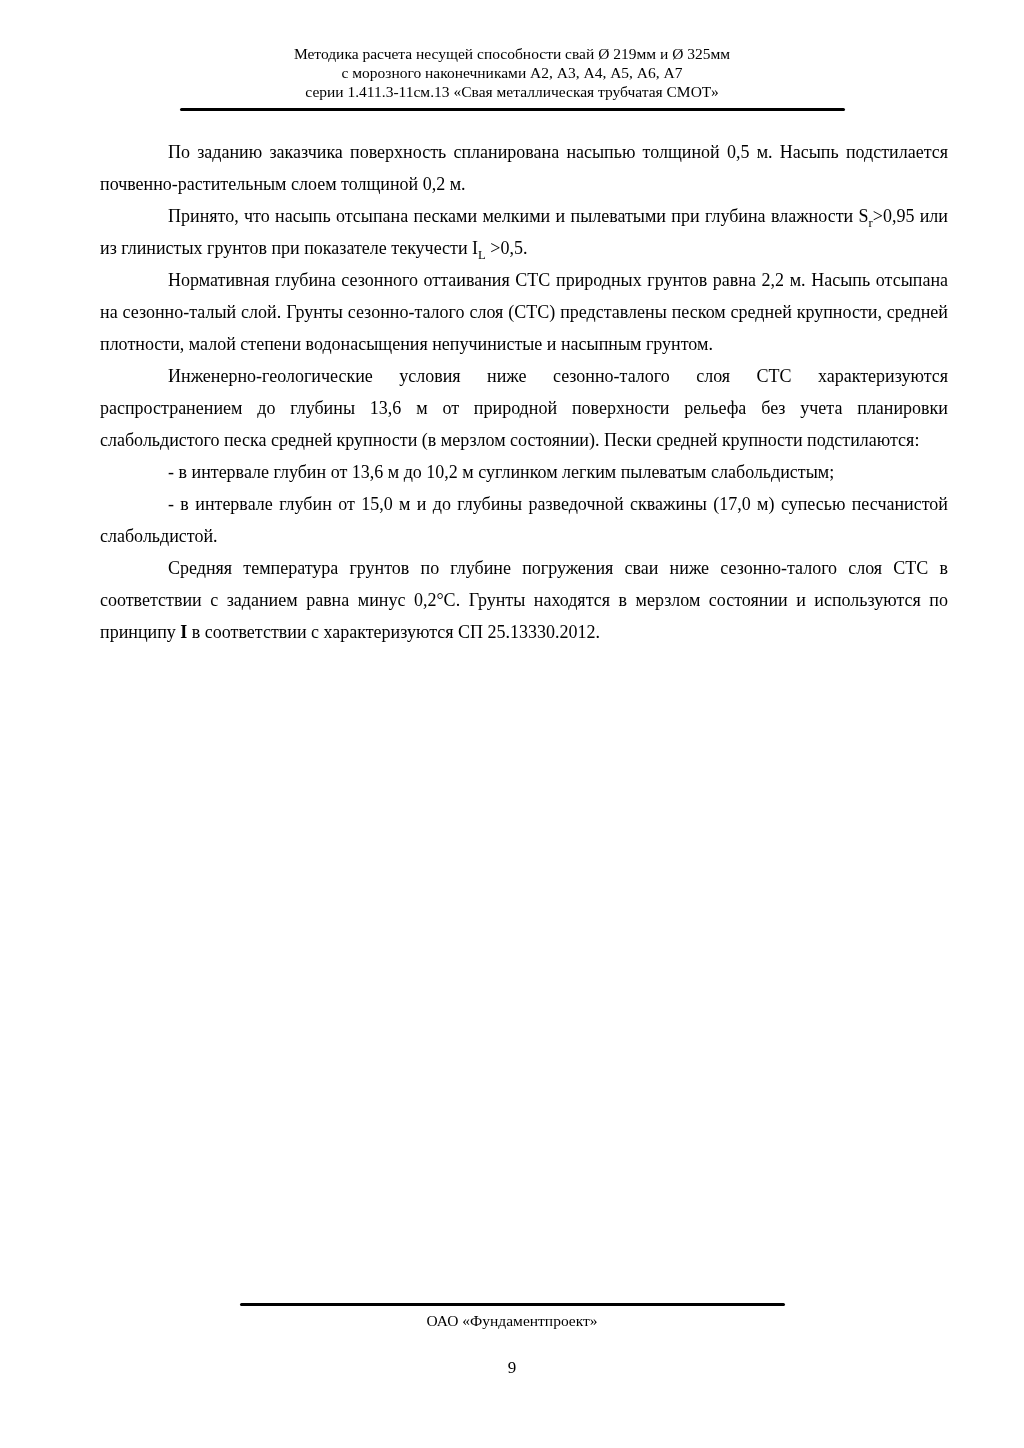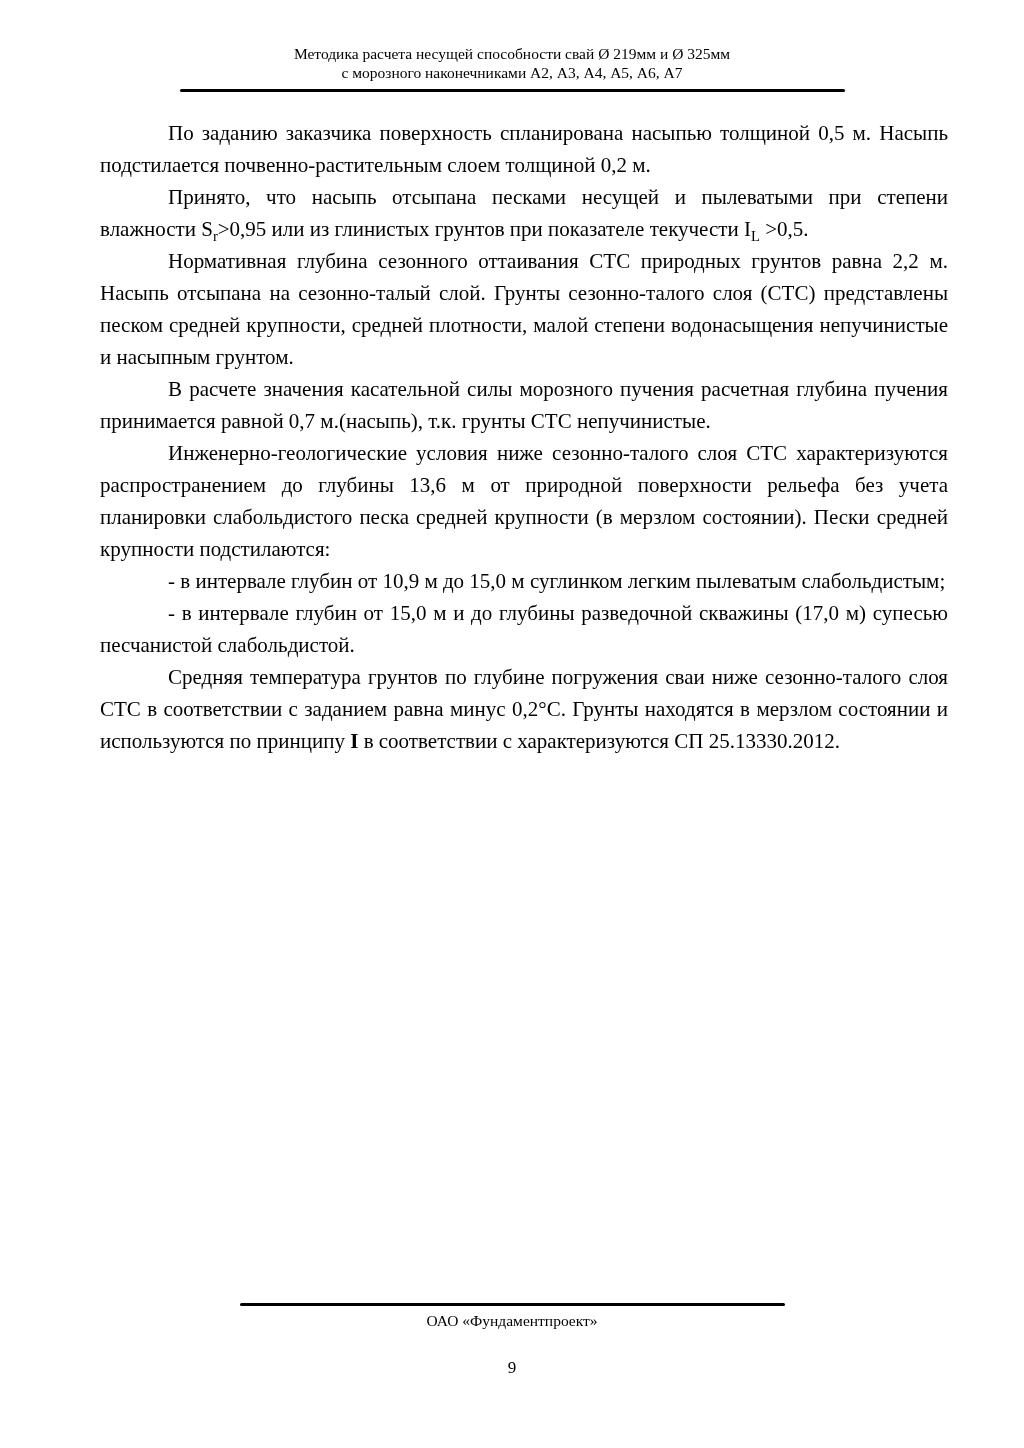--- a/index.html
+++ b/index.html
@@ -20,21 +20,21 @@
     line-height: 19px;
   }
   .header-rule {
     width: 665px;
     height: 3px;
     background: #000000;
     margin: 7px auto 0 auto;
   }
   .content {
     margin: 25px 76px 0 100px;
-    font-size: 21px;
+    font-size: 18px;
     line-height: 32px;
     text-align: justify;
   }
   .para {
     margin: 0;
     text-indent: 68px;
   }
   .subscript {
     font-size: 0.7em;
     line-height: 0;
@@ -65,35 +65,35 @@
   }
 </style>
 </head>
 <body>
 
 <div class="page">
 
   <div class="header">
     <div>Методика расчета несущей способности свай Ø 219мм и Ø 325мм</div>
     <div>с морозного наконечниками А2, А3, А4, А5, А6, А7</div>
+    <div>серии 1.411.3-11см.13 «Свая металлическая трубчатая СМОТ»</div>
     <div class="header-rule"></div>
   </div>
 
   <div class="content">
     <p class="para"><span>По заданию заказчика поверхность спланирована насыпью толщиной 0,5 м. Насыпь подстилается почвенно-растительным слоем толщиной 0,2 м.</span></p>
 
-    <p class="para"><span>Принято, что насыпь отсыпана песками несущей и пылеватыми при степени влажности S</span><sub class="subscript">r</sub><span>&gt;0,95 или из глинистых грунтов при показателе текучести I</span><sub class="subscript">L</sub><span> &gt;0,5.</span></p>
+    <p class="para"><span>Принято, что насыпь отсыпана песками мелкими и пылеватыми при глубина влажности S</span><sub class="subscript">r</sub><span>&gt;0,95 или из глинистых грунтов при показателе текучести I</span><sub class="subscript">L</sub><span> &gt;0,5.</span></p>
 
     <p class="para"><span>Нормативная глубина сезонного оттаивания СТС природных грунтов равна 2,2 м. Насыпь отсыпана на сезонно-талый слой. Грунты сезонно-талого слоя (СТС) представлены песком средней крупности, средней плотности, малой степени водонасыщения непучинистые и насыпным грунтом.</span></p>
 
-    <p class="para"><span>В расчете значения касательной силы морозного пучения расчетная глубина пучения принимается равной 0,7 м.(насыпь), т.к. грунты СТС непучинистые.</span></p>
 
     <p class="para"><span>Инженерно-геологические условия ниже сезонно-талого слоя СТС характеризуются распространением до глубины 13,6 м от природной поверхности рельефа без учета планировки слабольдистого песка средней крупности (в мерзлом состоянии). Пески средней крупности подстилаются:</span></p>
 
-    <p class="para"><span>- в интервале глубин от 10,9 м до 15,0 м суглинком легким пылеватым слабольдистым;</span></p>
+    <p class="para"><span>- в интервале глубин от 13,6 м до 10,2 м суглинком легким пылеватым слабольдистым;</span></p>
 
     <p class="para"><span>- в интервале глубин от 15,0 м и до глубины разведочной скважины (17,0 м) супесью песчанистой слабольдистой.</span></p>
 
     <p class="para"><span>Средняя температура грунтов по глубине погружения сваи ниже сезонно-талого слоя СТС в соответствии с заданием равна минус 0,2°С. Грунты находятся в мерзлом состоянии и используются по принципу </span><span class="bold">I</span><span> в соответствии с характеризуются СП 25.13330.2012.</span></p>
   </div>
 
   <div class="footer">
     <div class="footer-rule"></div>
     <div>ОАО «Фундаментпроект»</div>
   </div>

